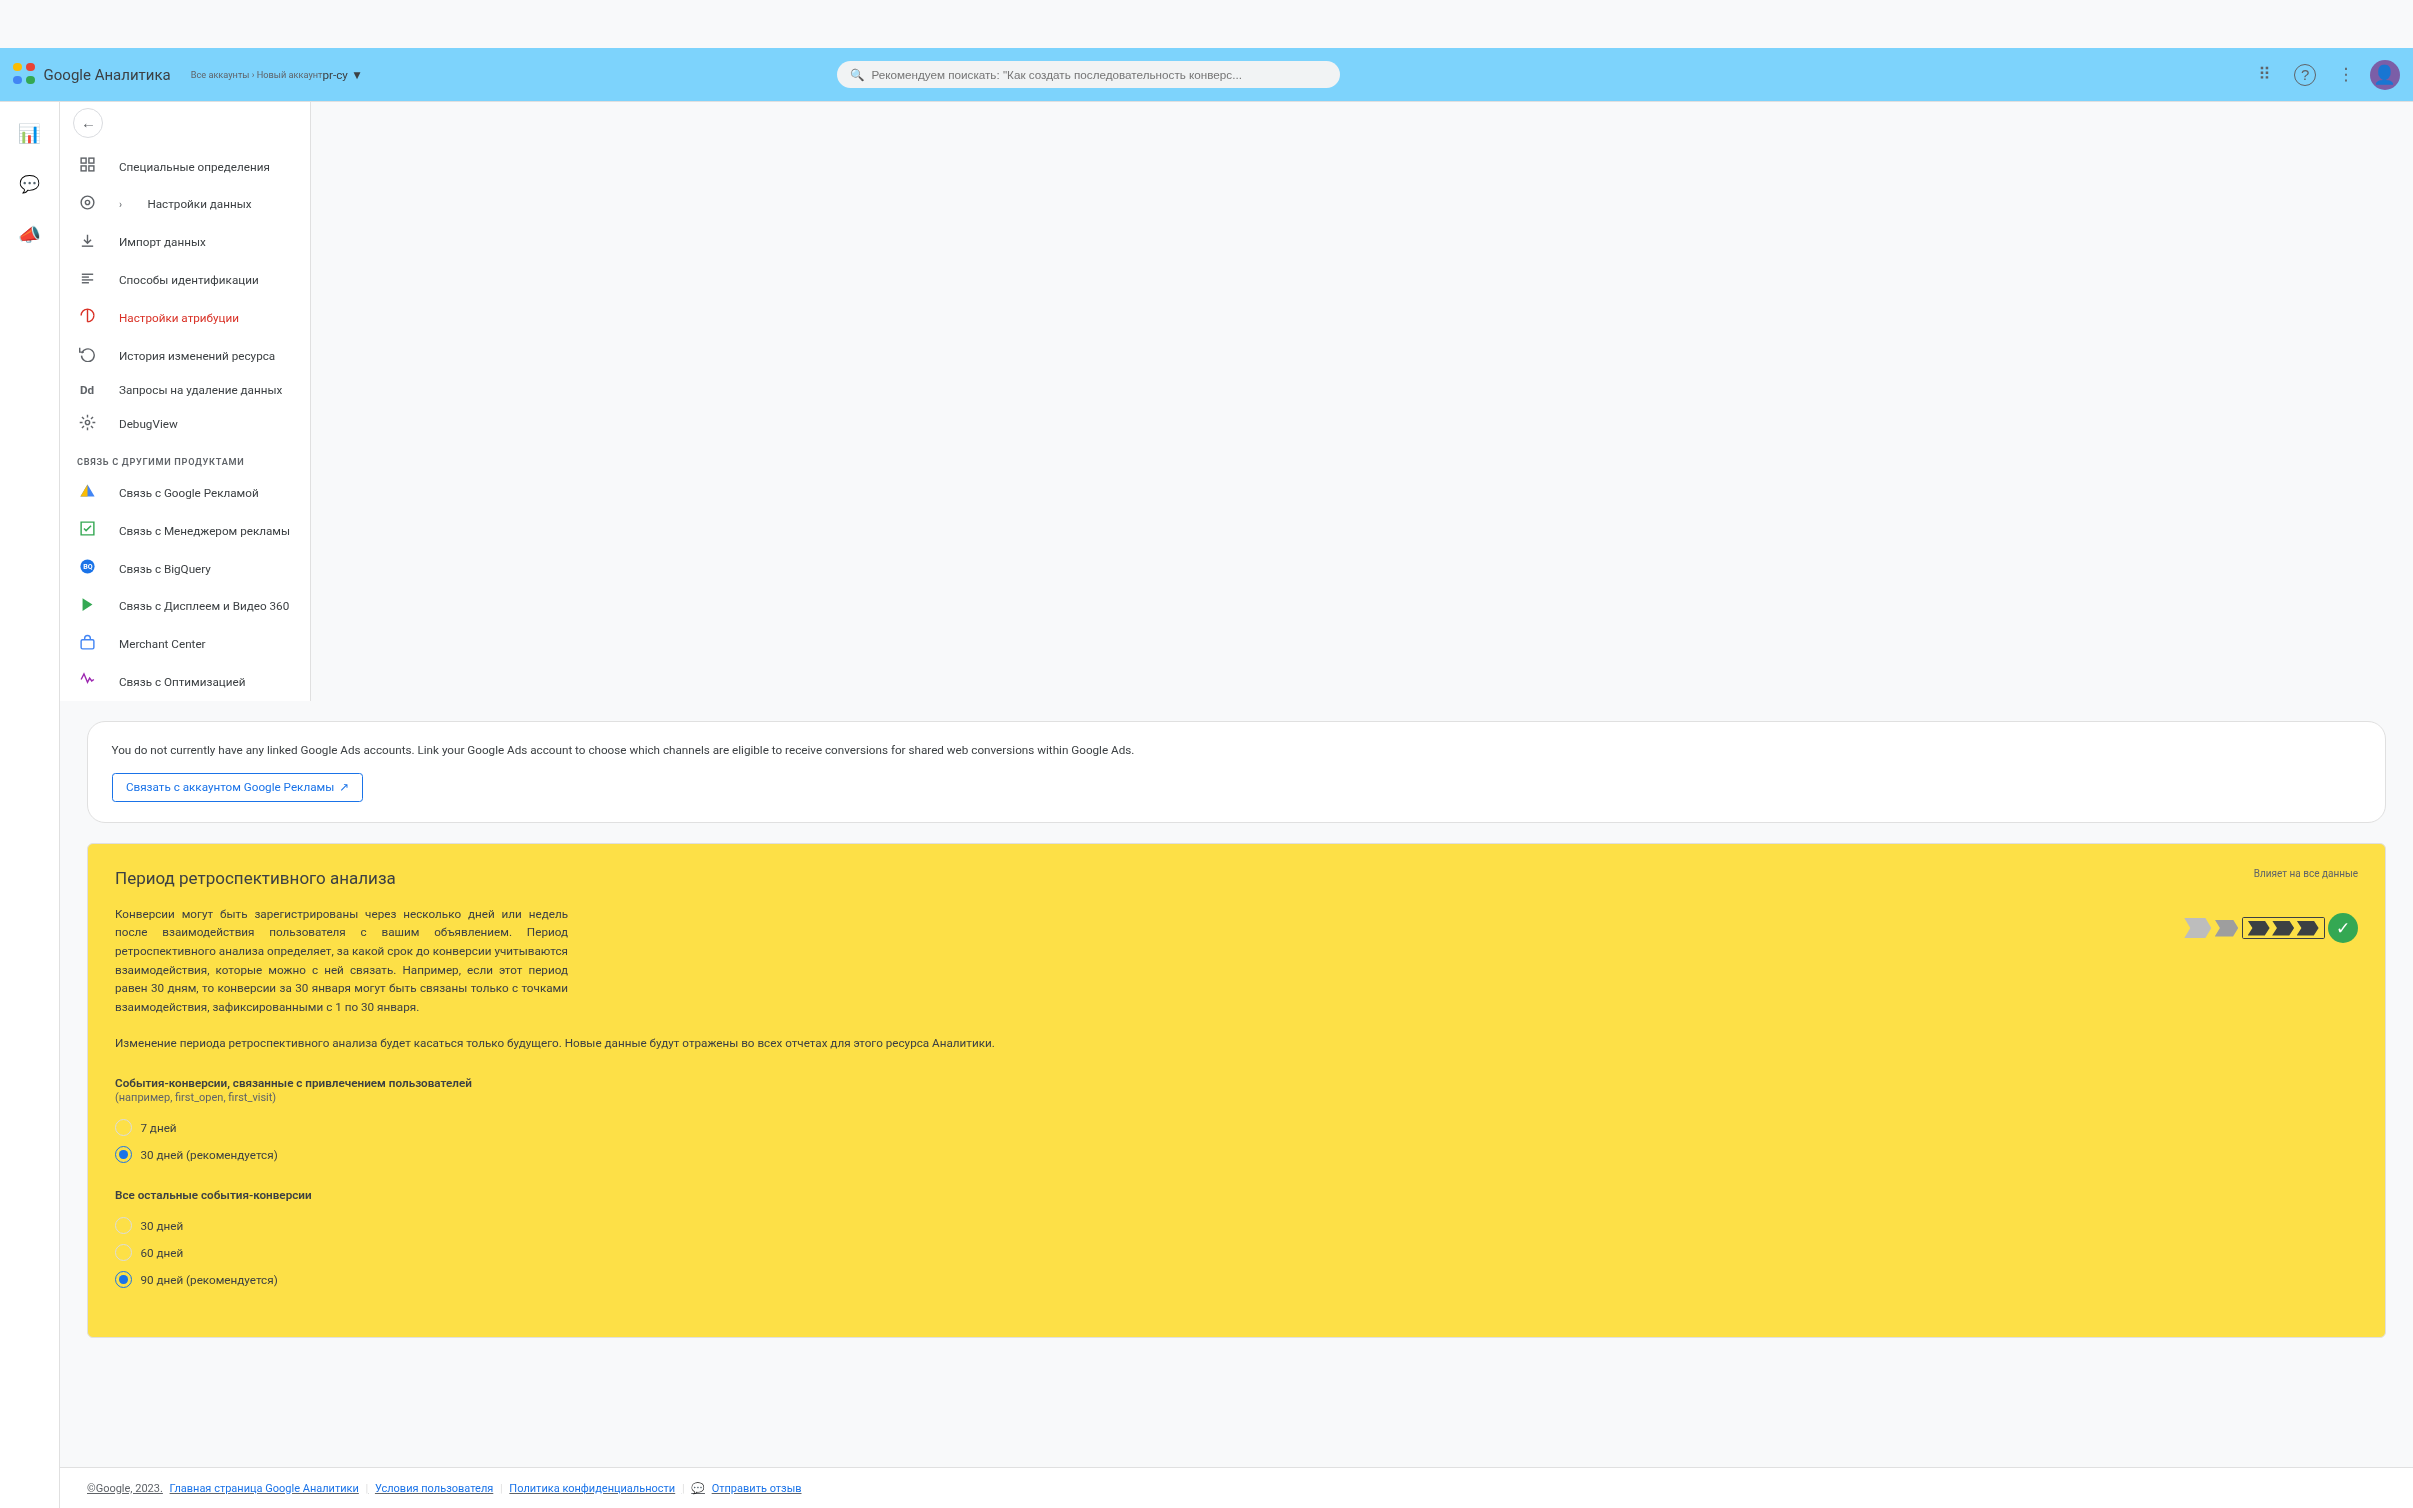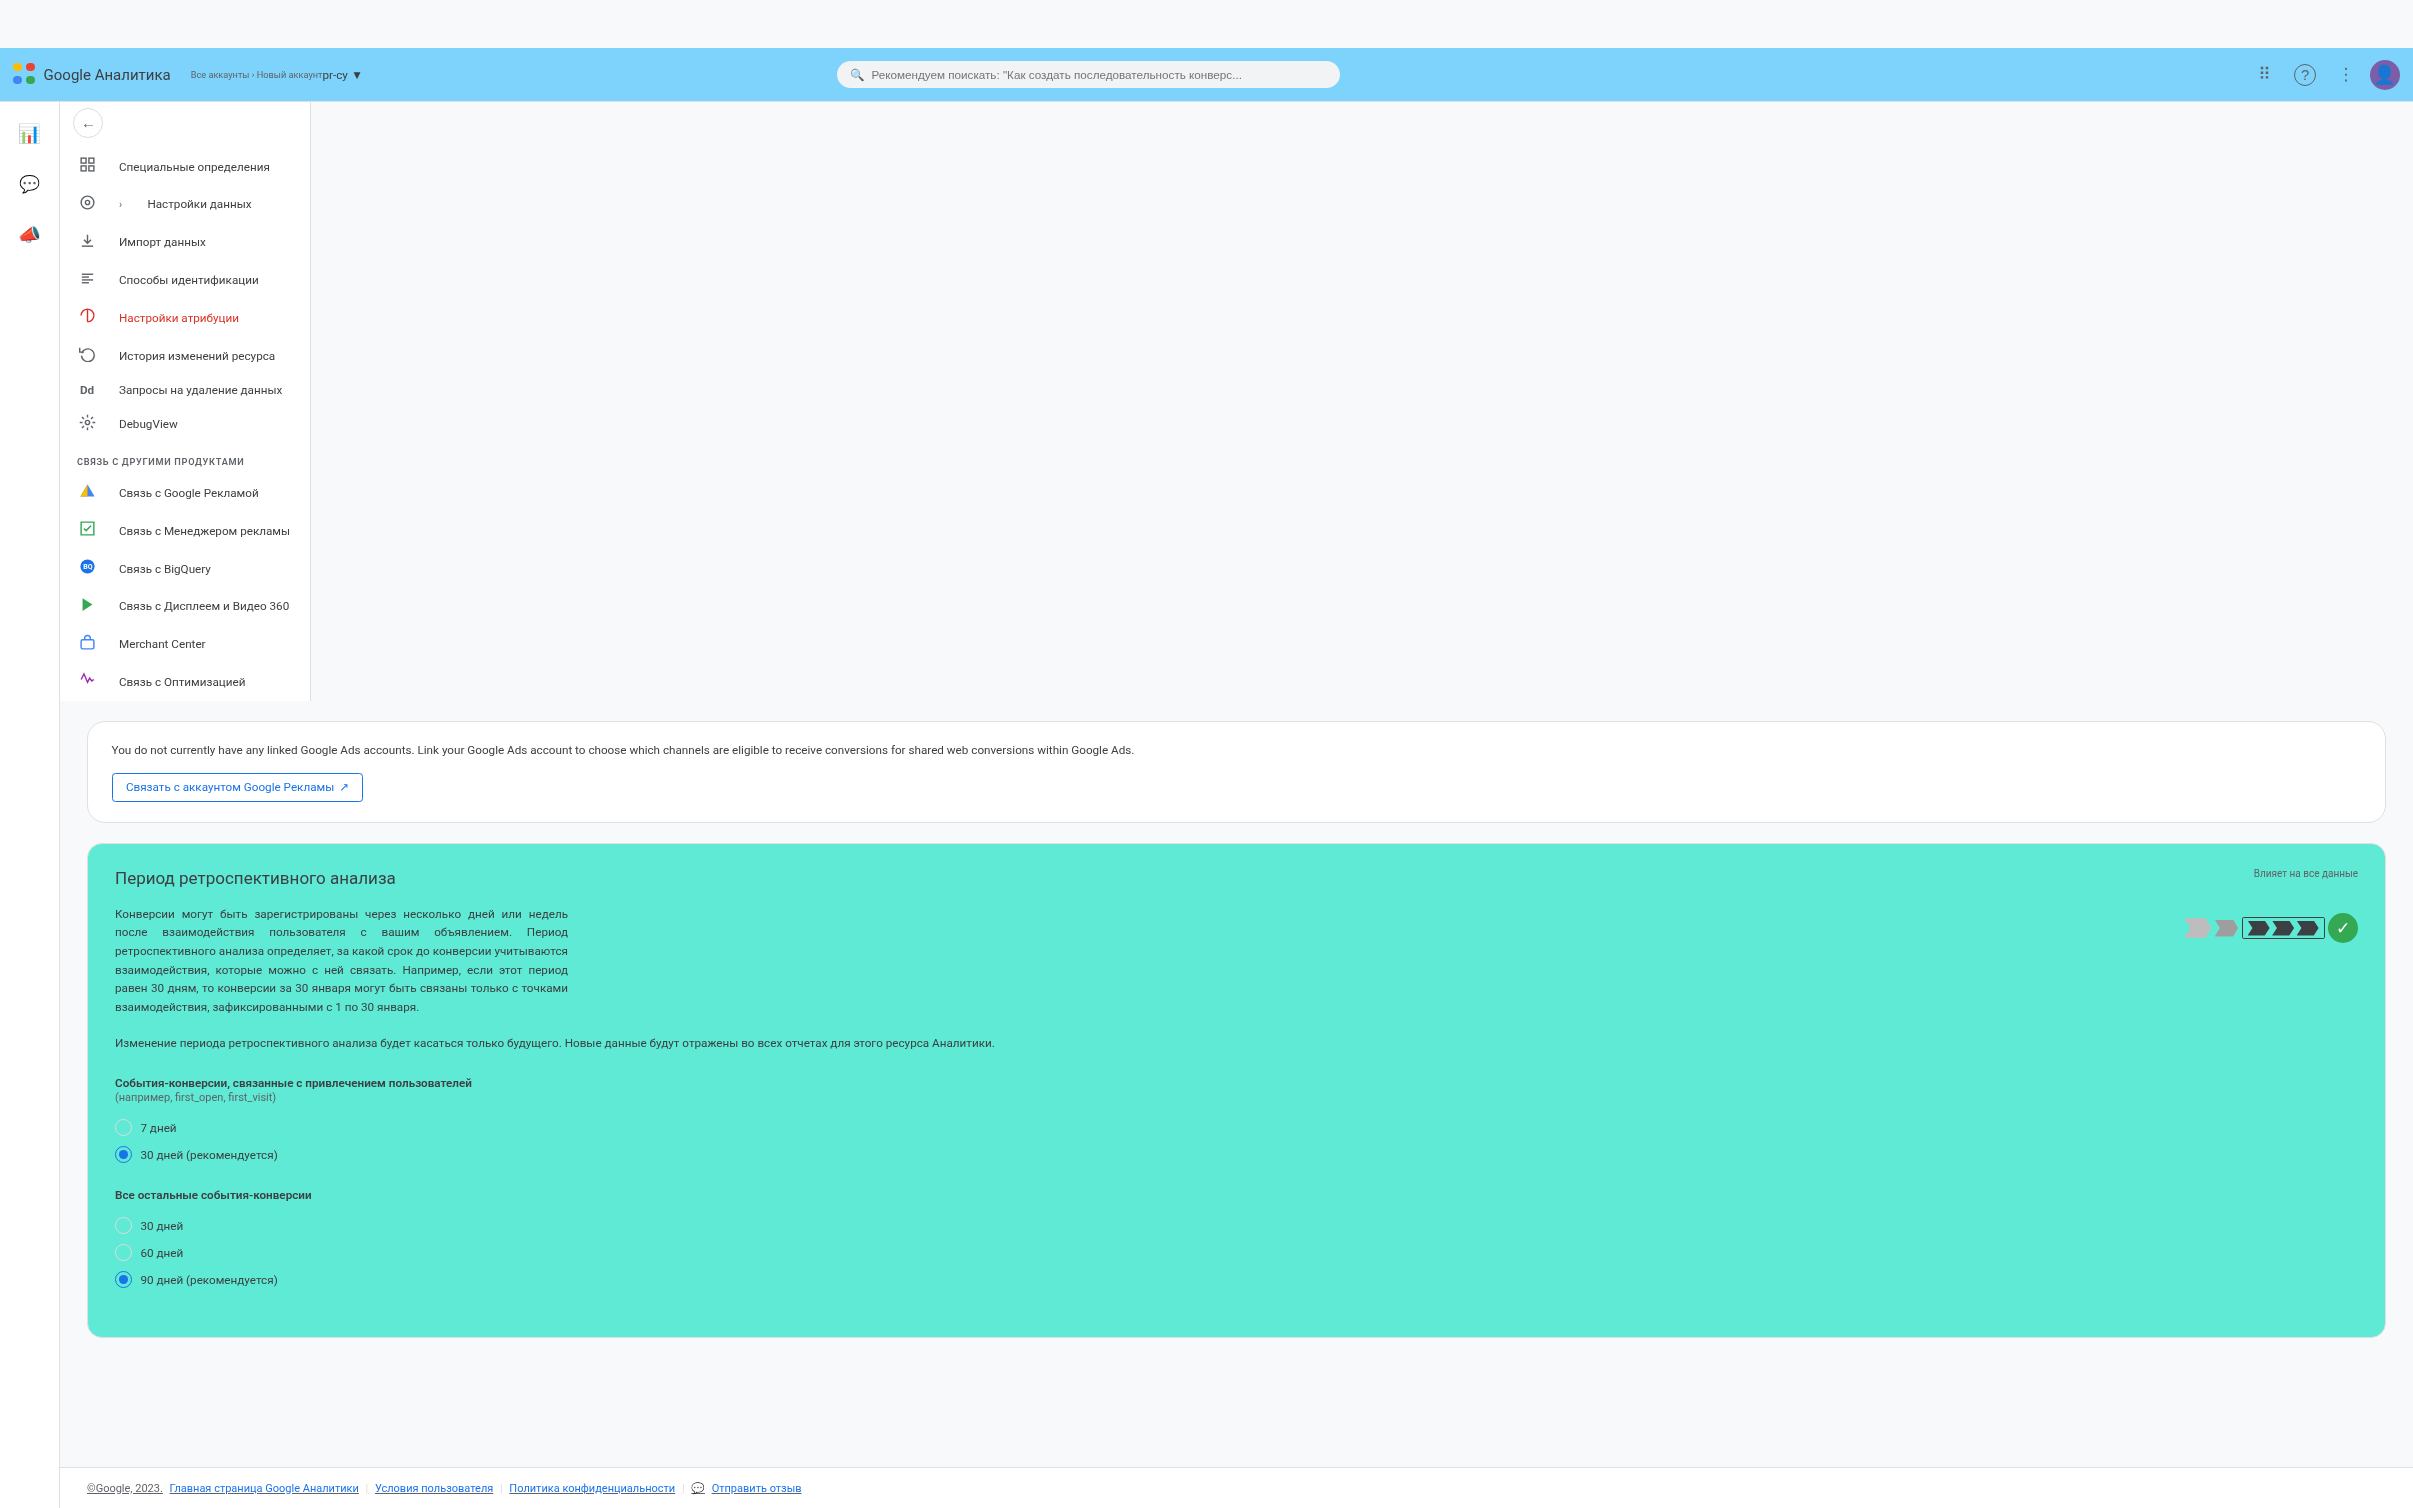--- a/index.html
+++ b/index.html
@@ -261,23 +261,23 @@
       border-radius: 3.4px;
       padding: 6.7px 13.4px;
       cursor: pointer;
       background: transparent;
       text-decoration: none;
       justify-content: space-between;
     }
 
     
     .attribution-section {
-      background: #5eead4;
+      background: #fde047;
       border: 0.8px solid #e0e0e0;
-      border-radius: 15px;
+      border-radius: 6px;
       padding: 23.5px 27px;
     }
     .section-header {
       display: flex;
       justify-content: space-between;
       align-items: flex-start;
       margin-bottom: 17px;
     }
     .section-title {
       font-size: 17px;

